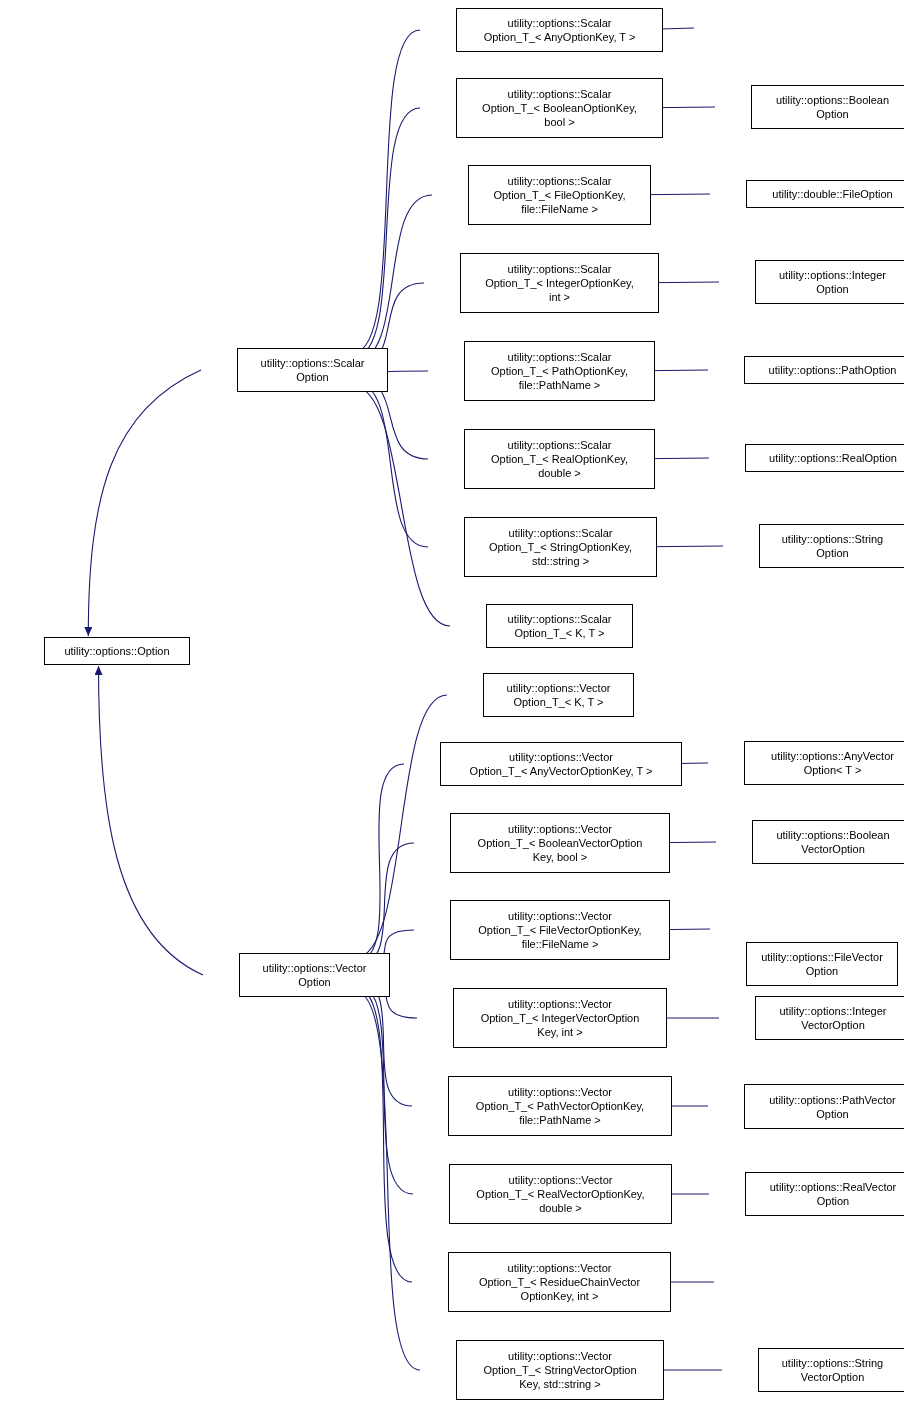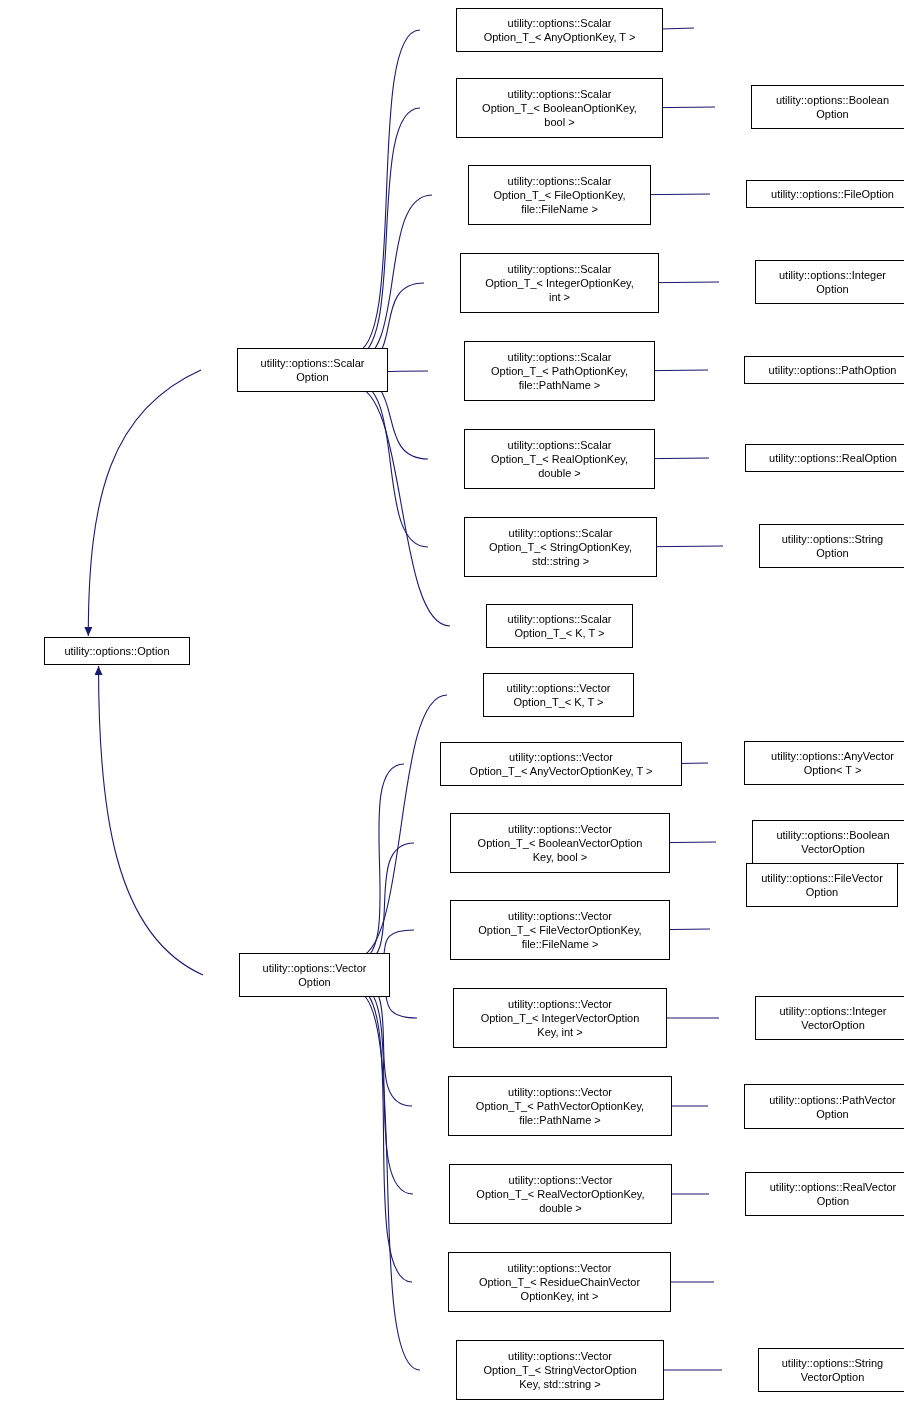--- a/index.html
+++ b/index.html
@@ -155,21 +155,21 @@
       <span>utility::options::Vector
 Option_T_&lt; StringVectorOption
 Key, std::string &gt;</span>
     </div>
 
   <div class="node" style="left:715px;top:85px;width:163px;height:44px">
       <span>utility::options::Boolean
 Option</span>
     </div>
   <div class="node" style="left:710px;top:180px;width:173px;height:28px">
-      <span>utility::options::FileOption</span>
+      <span>utility::double::FileOption</span>
     </div>
   <div class="node" style="left:719px;top:260px;width:155px;height:44px">
       <span>utility::options::Integer
 Option</span>
     </div>
   <div class="node" style="left:708px;top:356px;width:177px;height:28px">
       <span>utility::options::PathOption</span>
     </div>
   <div class="node" style="left:709px;top:444px;width:176px;height:28px">
       <span>utility::options::RealOption</span>
@@ -180,21 +180,21 @@
     </div>
 
   <div class="node" style="left:708px;top:741px;width:177px;height:44px">
       <span>utility::options::AnyVector
 Option&lt; T &gt;</span>
     </div>
   <div class="node" style="left:716px;top:820px;width:162px;height:44px">
       <span>utility::options::Boolean
 VectorOption</span>
     </div>
-  <div class="node" style="left:710px;top:863px;width:152px;height:44px">
+  <div class="node" style="left:710px;top:942px;width:152px;height:44px">
       <span>utility::options::FileVector
 Option</span>
     </div>
   <div class="node" style="left:719px;top:996px;width:156px;height:44px">
       <span>utility::options::Integer
 VectorOption</span>
     </div>
   <div class="node" style="left:708px;top:1084px;width:177px;height:45px">
       <span>utility::options::PathVector
 Option</span>

